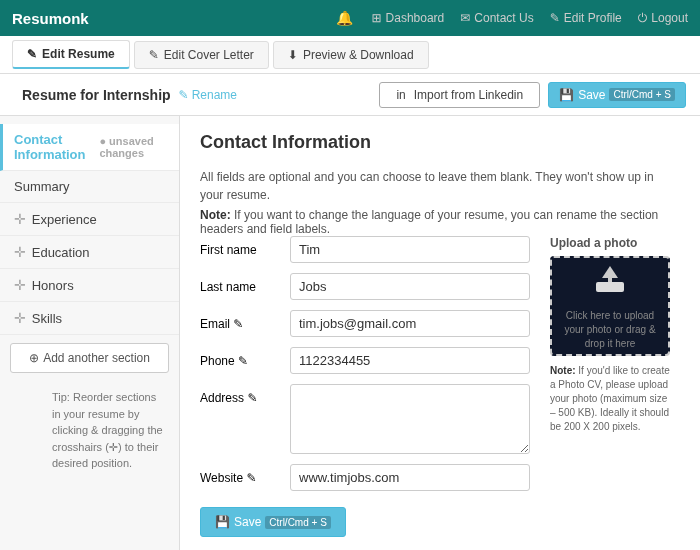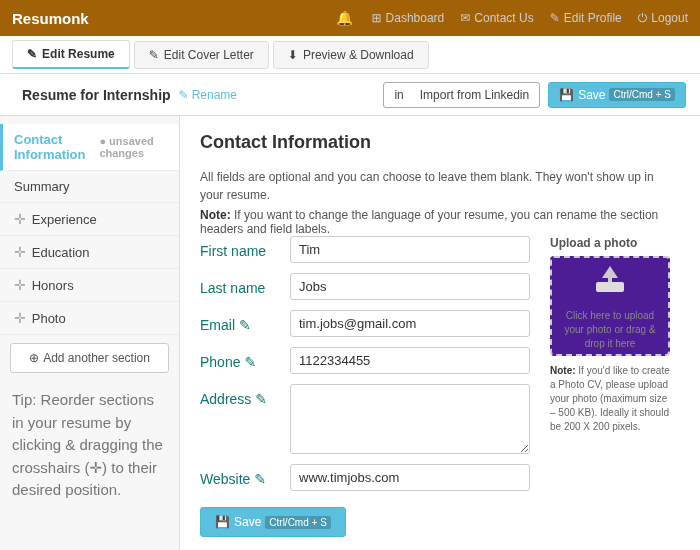--- a/index.html
+++ b/index.html
@@ -1,20 +1,20 @@
 <!DOCTYPE html>
 <html><head>
   <meta charset="utf-8">
   <style>
     * { box-sizing: border-box; margin: 0; padding: 0; }
     body { font-family: Arial, sans-serif; font-size: 13px; background: #f0f0f0; width: 700px; height: 550px; overflow: hidden; }
 
     
     .top-nav {
-      background: #a16207;
+      background: #0f766e;
       color: #fff;
       display: flex;
       align-items: center;
       padding: 0 12px;
       height: 36px;
     }
     .top-nav .brand {
       font-weight: bold;
       font-size: 15px;
       margin-right: auto;
@@ -90,30 +90,30 @@
       display: flex;
       align-items: center;
       gap: 3px;
     }
     .header-actions {
       margin-left: auto;
       display: flex;
       gap: 8px;
     }
     .btn-linkedin {
-      padding: 5px 10px;
+      padding: 5px 16px;
       background: #fff;
       border: 1px solid #aaa;
       border-radius: 3px;
       font-size: 12px;
       cursor: pointer;
       color: #444;
       display: flex;
       align-items: center;
-      gap: 16px;
+      gap: 8px;
     }
     .btn-save {
       padding: 5px 10px;
       background: #5bc0de;
       border: 1px solid #46b8da;
       border-radius: 3px;
       font-size: 12px;
       cursor: pointer;
       color: #fff;
       display: flex;
@@ -174,23 +174,24 @@
       color: #555;
       width: calc(100% - 20px);
       text-align: center;
       display: flex;
       align-items: center;
       justify-content: center;
       gap: 4px;
     }
     .tip-text {
       padding: 8px 12px;
-      font-size: 15px;
+      font-size: 11px;
       color: #777;
       line-height: 1.5;
+      margin-left: 40px;
     }
 
     
     .right-panel {
       flex: 1;
       background: #fff;
       overflow-y: auto;
       padding: 16px 20px;
     }
     .section-title {
@@ -219,22 +220,22 @@
     .form-left { flex: 1; }
     .form-right { width: 130px; flex-shrink: 0; }
 
     .form-row {
       display: flex;
       align-items: flex-start;
       margin-bottom: 10px;
     }
     .form-label {
       width: 90px;
-      font-size: 14px;
-      color: #0f766e;
+      font-size: 12px;
+      color: #000000;
       padding-top: 7px;
       flex-shrink: 0;
     }
     .form-input {
       flex: 1;
       padding: 5px 8px;
       border: 1px solid #ccc;
       border-radius: 3px;
       font-size: 13px;
       color: #333;
@@ -255,21 +256,21 @@
     .photo-box {
       width: 120px;
       height: 100px;
       border: 2px dashed #ccc;
       border-radius: 4px;
       display: flex;
       flex-direction: column;
       align-items: center;
       justify-content: center;
       cursor: pointer;
-      background: #4c1d95;
+      background: #0f172a;
     }
     .photo-upload-icon {
       font-size: 28px;
       color: #ccc;
       margin-bottom: 4px;
     }
     .photo-box-text {
       font-size: 10px;
       color: #888;
       text-align: center;
@@ -379,21 +380,21 @@
       <span>Education</span>
     </div>
 
     <div class="sidebar-item">
       <span class="plus-icon">✛</span>
       <span>Honors</span>
     </div>
 
     <div class="sidebar-item">
       <span class="plus-icon">✛</span>
-      <span>Photo</span>
+      <span>Skills</span>
     </div>
 
     <button class="add-section-btn">
       <span>⊕</span>
       <span>Add another section</span>
     </button>
 
     <div class="tip-text">Tip: Reorder sections in your resume by clicking &amp; dragging the crosshairs (✛) to their desired position.</div>
   </div>
 

